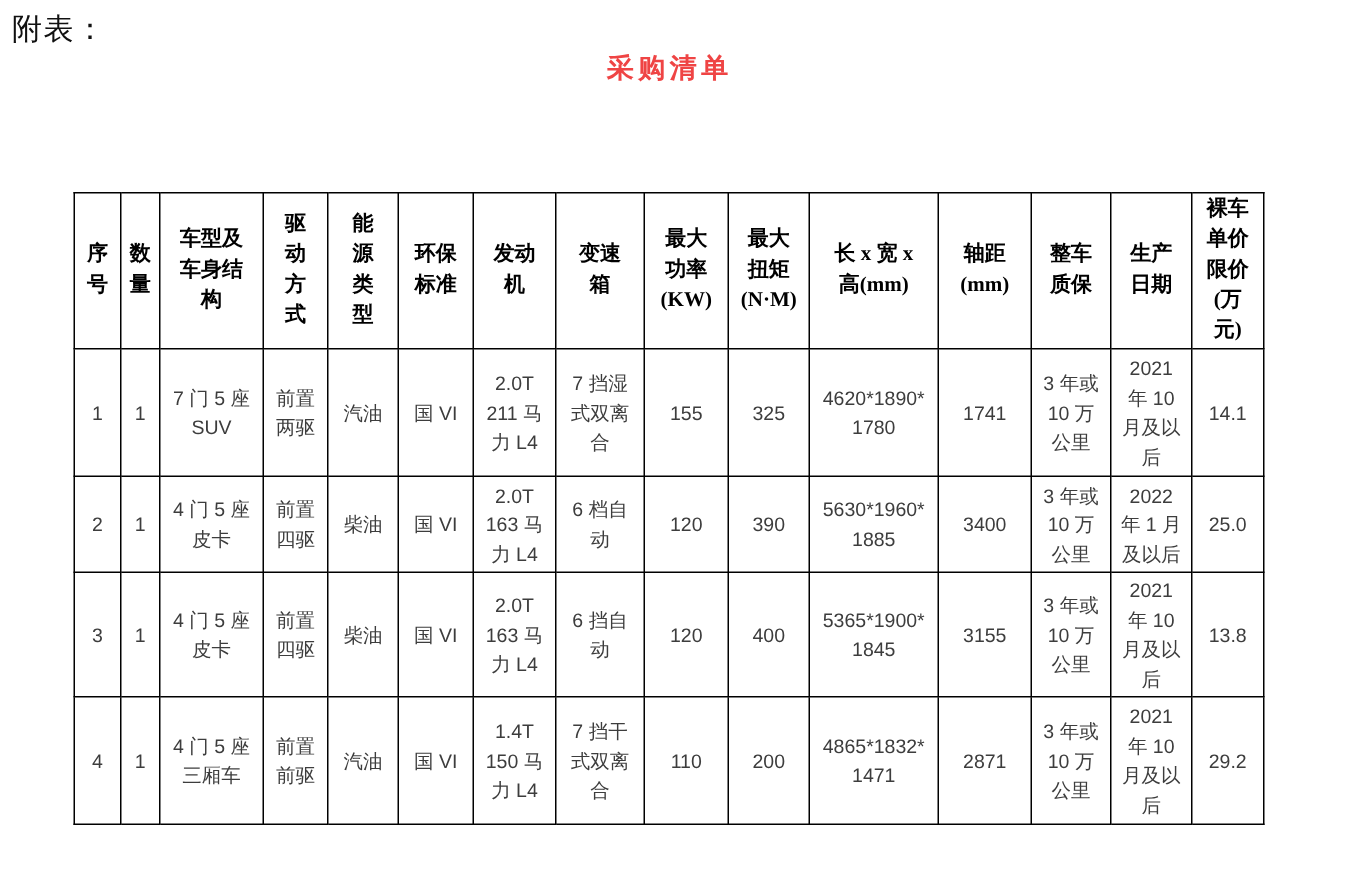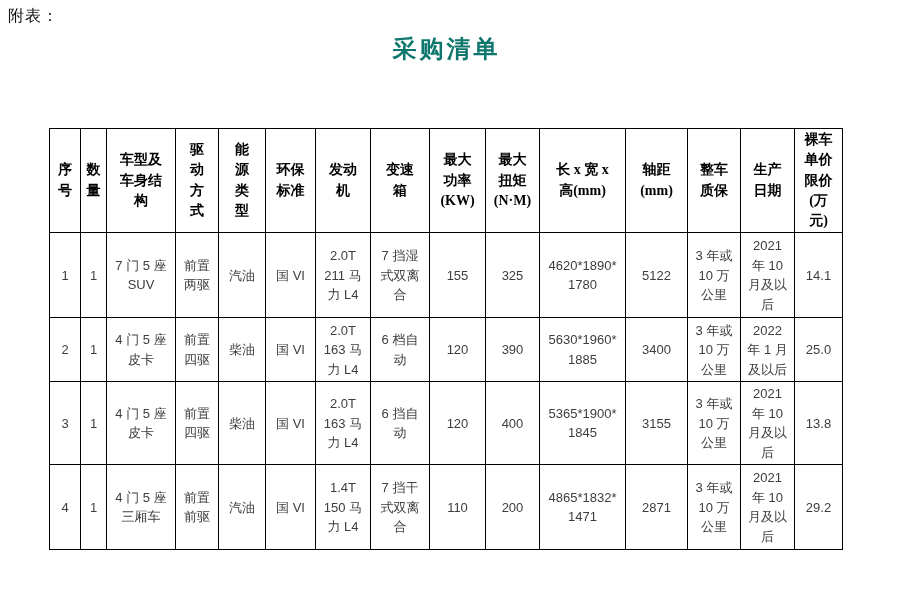--- a/index.html
+++ b/index.html
@@ -16,33 +16,33 @@
     position: relative;
     width: 907px;
     height: 592px;
     background: #ffffff;
     overflow: hidden;
   }
   .annotation {
     position: absolute;
     top: 6px;
     left: 8px;
-    font-size: 16px;
+    font-size: 20px;
     color: #111111;
     letter-spacing: 1px;
   }
   .doc-title {
     position: absolute;
     top: 33px;
     left: 0;
     width: 893px;
     text-align: center;
-    font-size: 24px;
+    font-size: 18px;
     font-weight: bold;
-    color: #0f766e;
+    color: #ef4444;
     letter-spacing: 3px;
   }
   table.purchase-table {
     position: absolute;
     left: 49px;
     top: 128px;
     width: 793px;
     border-collapse: collapse;
     table-layout: fixed;
   }
@@ -159,21 +159,21 @@
           <td>2.0T
 211 马
 力 L4</td>
           <td>7 挡湿
 式双离
 合</td>
           <td>155</td>
           <td>325</td>
           <td>4620*1890*
 1780</td>
-          <td>5122</td>
+          <td>1741</td>
           <td>3 年或
 10 万
 公里</td>
           <td>2021
 年 10
 月及以
 后</td>
           <td>14.1</td>
         </tr>
         <tr>

